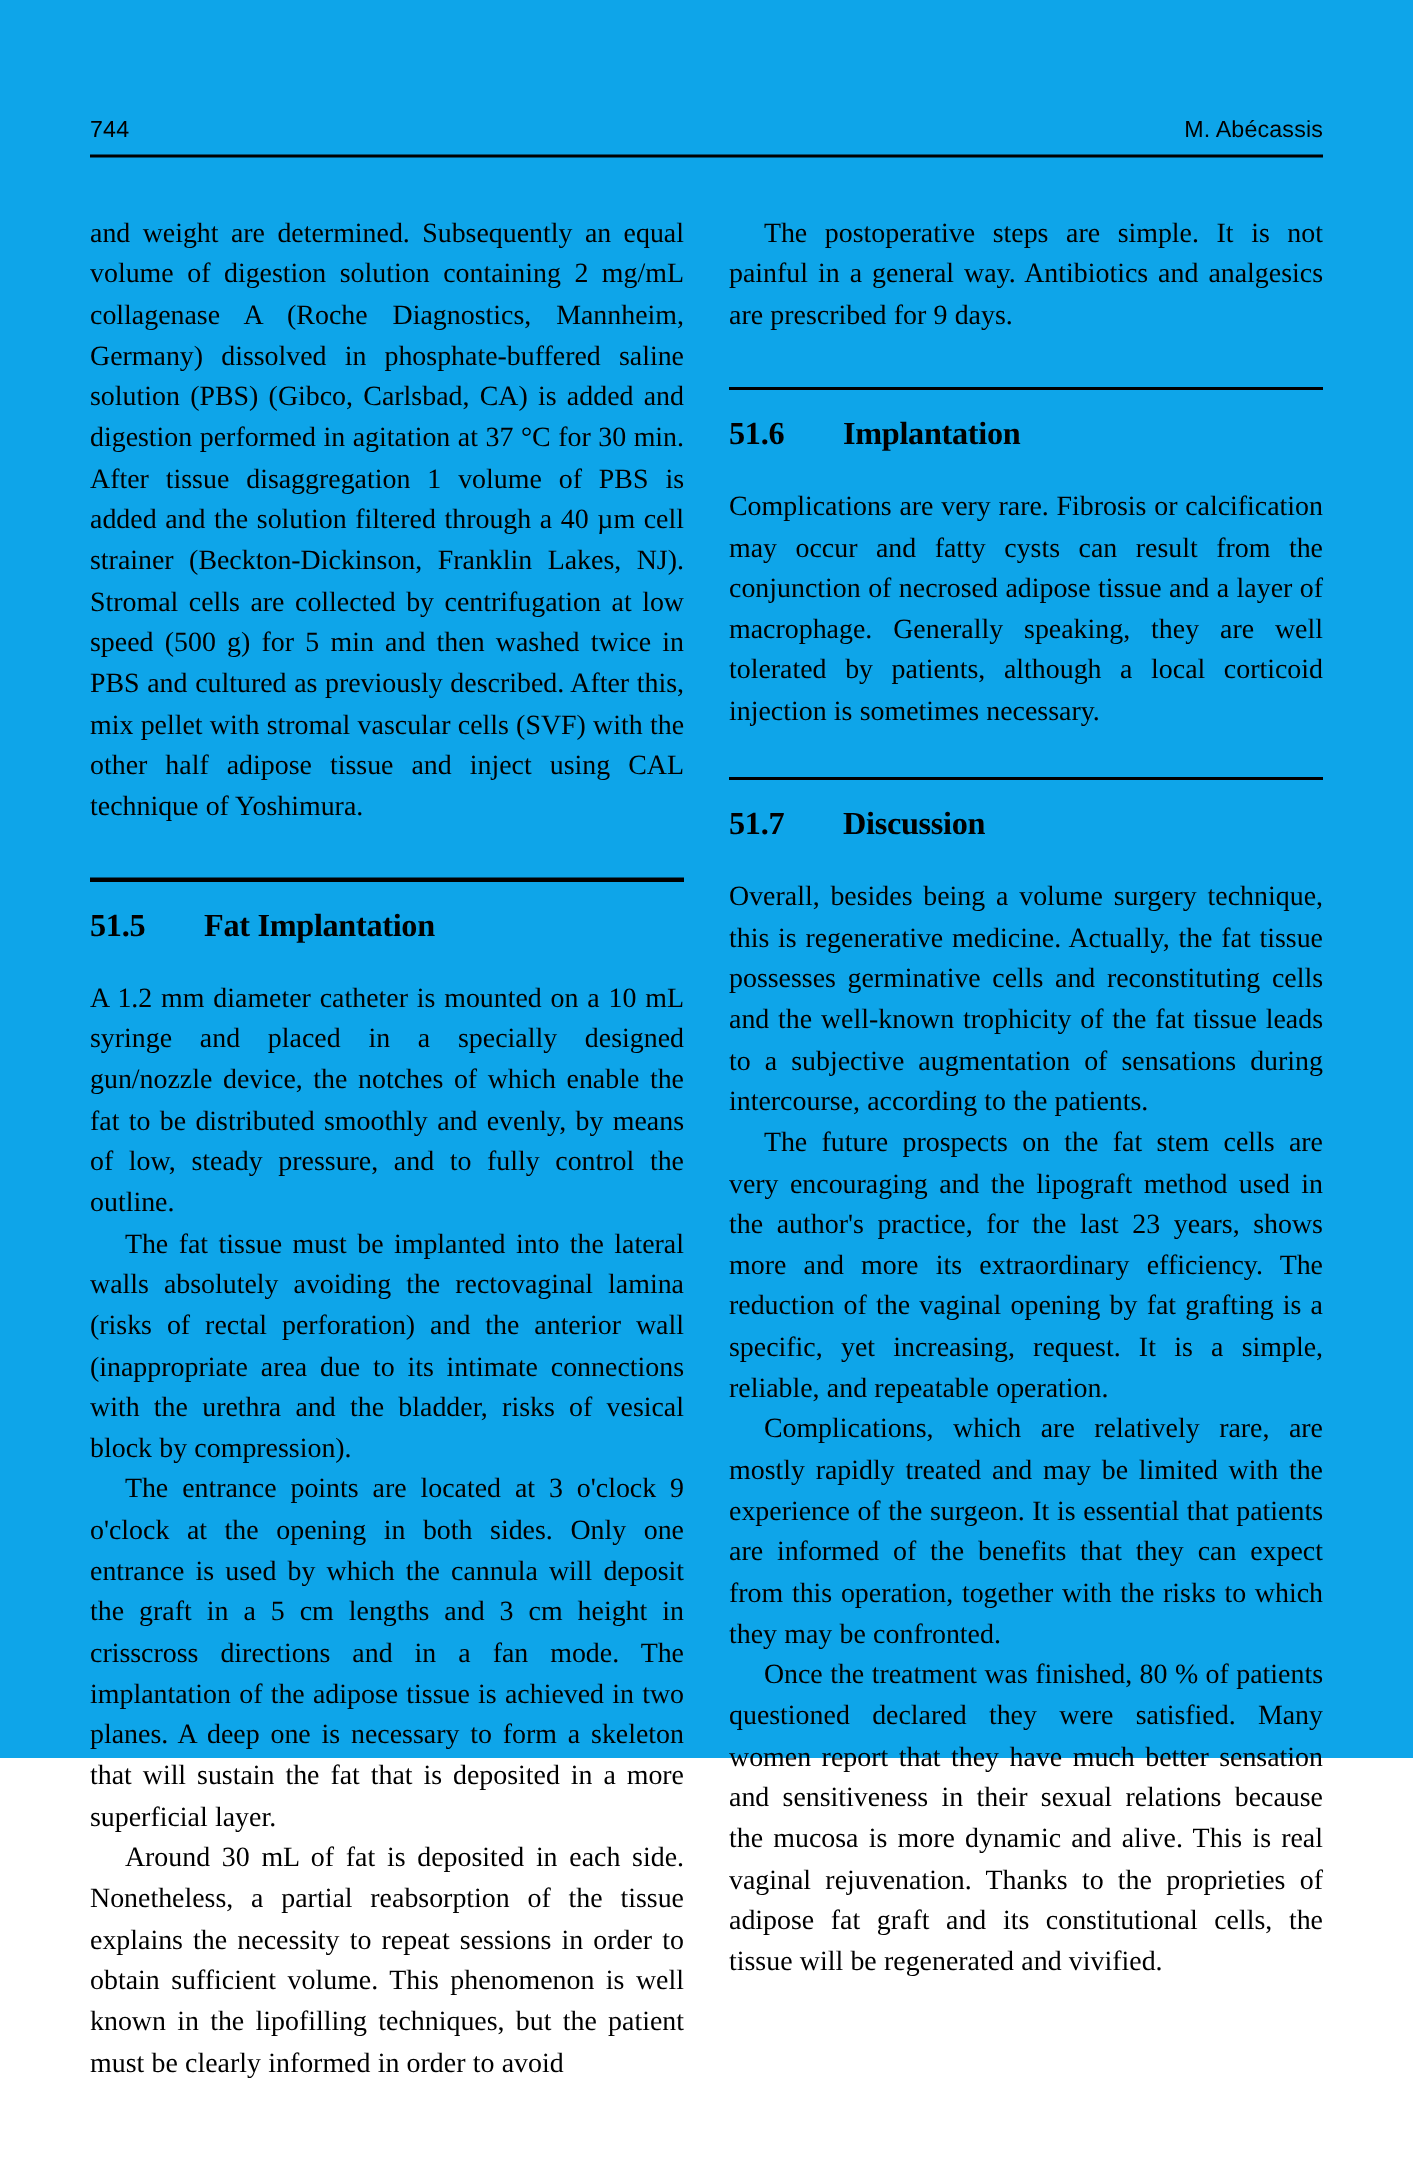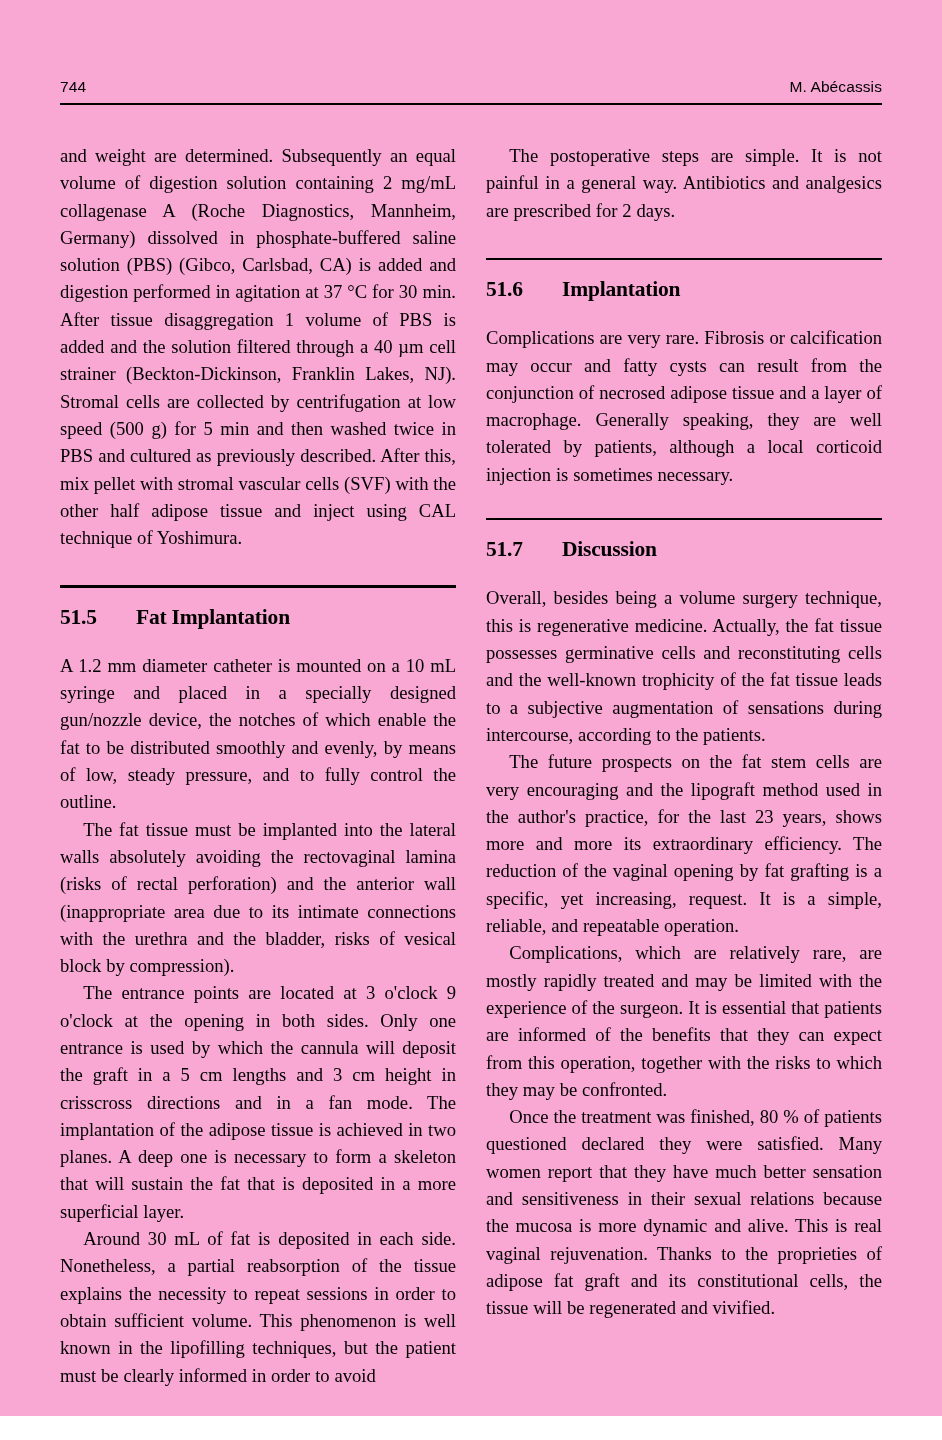--- a/index.html
+++ b/index.html
@@ -11,22 +11,22 @@
     width: 942px;
     height: 1440px;
     overflow: hidden;
     font-family: "Liberation Serif", "DejaVu Serif", serif;
     color: #000000;
   }
 
   .page {
     position: relative;
     width: 942px;
-    height: 1416px;
-    background: #f9a8d4;
+    height: 1172px;
+    background: #0ea5e9;
     box-sizing: border-box;
   }
 
   
   .running-head {
     position: absolute;
     left: 60px;
     top: 70px;
     width: 822px;
     height: 26px;
@@ -143,21 +143,21 @@
 
       <p class="body">A 1.2 mm diameter catheter is mounted on a 10 mL syringe and placed in a specially designed gun/nozzle device, the notches of which enable the fat to be distributed smoothly and evenly, by means of low, steady pressure, and to fully control the outline.</p>
       <p class="body indent">The fat tissue must be implanted into the lateral walls absolutely avoiding the rectovaginal lamina (risks of rectal perforation) and the anterior wall (inappropriate area due to its intimate connections with the urethra and the bladder, risks of vesical block by compression).</p>
       <p class="body indent">The entrance points are located at 3 o'clock 9 o'clock at the opening in both sides. Only one entrance is used by which the cannula will deposit the graft in a 5 cm lengths and 3 cm height in crisscross directions and in a fan mode. The implantation of the adipose tissue is achieved in two planes. A deep one is necessary to form a skeleton that will sustain the fat that is deposited in a more superficial layer.</p>
       <p class="body indent">Around 30 mL of fat is deposited in each side. Nonetheless, a partial reabsorption of the tissue explains the necessity to repeat sessions in order to obtain sufficient volume. This phenomenon is well known in the lipofilling techniques, but the patient must be clearly informed in order to avoid</p>
 
     </div>
 
     <div class="col">
 
-      <p class="body indent">The postoperative steps are simple. It is not painful in a general way. Antibiotics and analgesics are prescribed for 2 days.</p>
+      <p class="body indent">The postoperative steps are simple. It is not painful in a general way. Antibiotics and analgesics are prescribed for 9 days.</p>
 
       <div class="sp-before-section"></div>
 
       <div class="section">
         <div class="section-rule"></div>
         <div class="sec-head-pad"></div>
         <div class="section-head">
           <span class="section-num">51.6</span>
           <span class="section-title">Implantation</span>
         </div>

